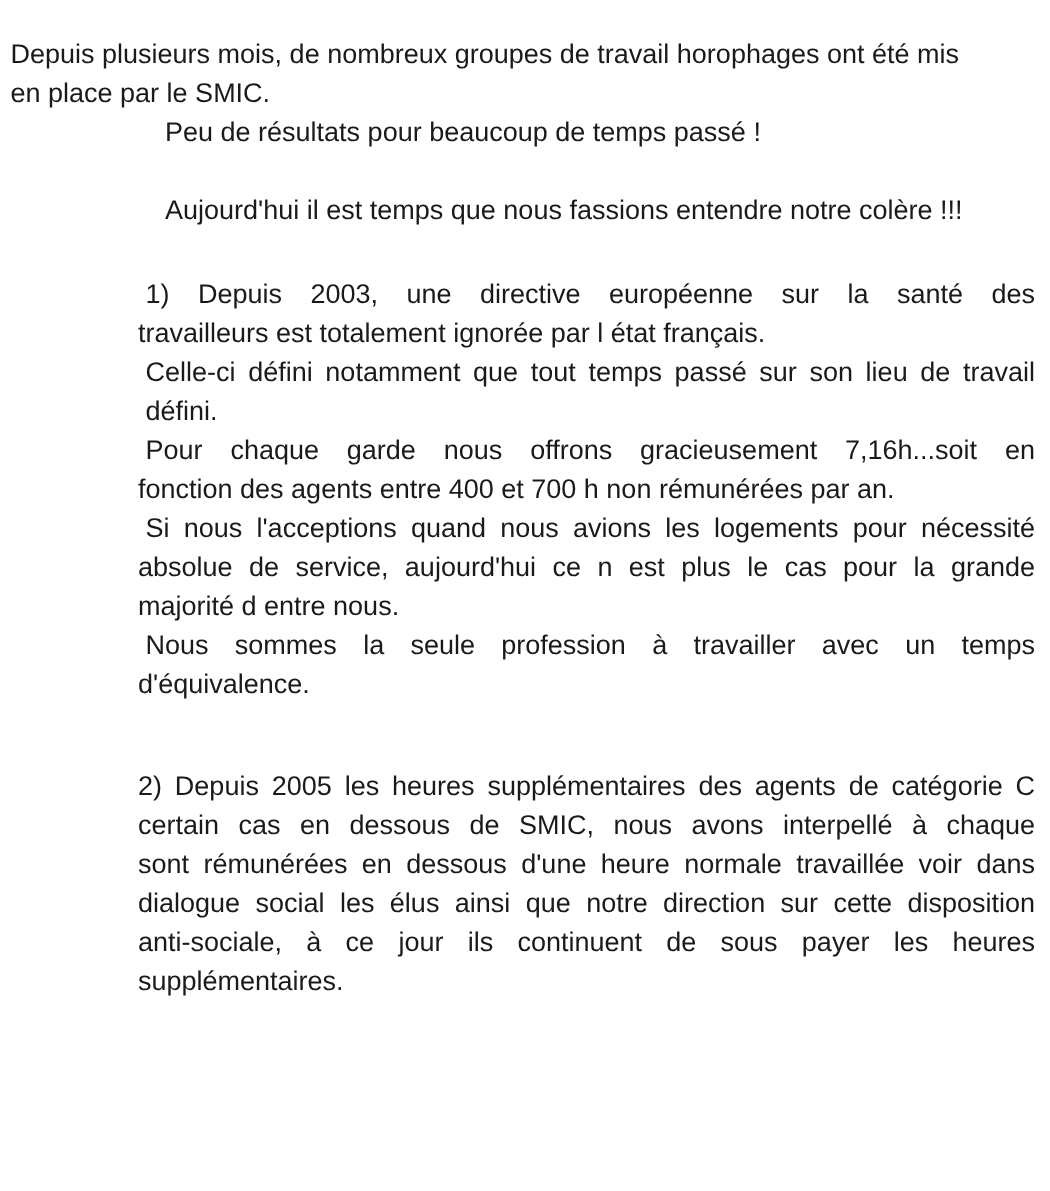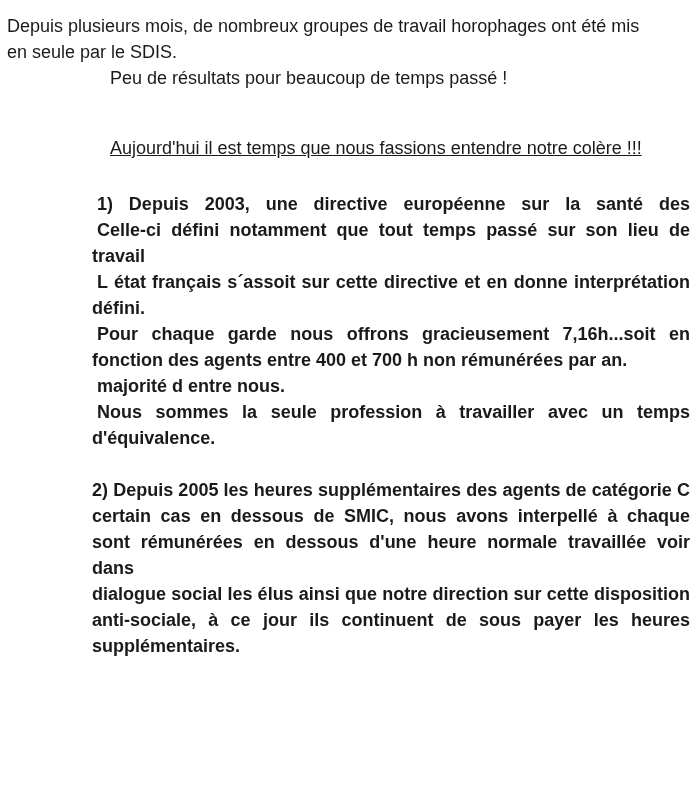--- a/index.html
+++ b/index.html
@@ -21,44 +21,42 @@
     color: #1a1a1a;
     font-family: "Liberation Sans", sans-serif;
     font-size: 18px;
     line-height: 26px;
     -webkit-font-smoothing: antialiased;
   }
   p { margin: 0; }
 
   
   .intro-opening {
-    margin: 13px 10px 0 7px;
+    margin: 23px 10px 0 7px;
   }
   .intro-opening .tl {
     display: block;
     text-align: left;
   }
 
   
   .indented {
     margin: 0 10px 0 110px;
   }
   .spaced {
-    margin-top: 44px; 
-    text-decoration: underline;
+    margin-top: 26px; 
   }
 
   
   .body-block {
     margin-top: 30px;
     padding: 0 10px 0 92px;
-    font-weight: bold;
   }
   .body-block.section-two {
-    margin-top: 26px; 
+    margin-top: 42px; 
   }
   .body-para .tl {
     display: block;
     text-align: justify;
     text-align-last: justify;
   }
   .body-para .tl.tl-last {
     text-align-last: left;
   }
   
@@ -66,43 +64,45 @@
     text-indent: 5px;
   }
 </style>
 </head>
 <body>
 
 <div class="page">
 
   <p class="intro-opening">
       <span class="tl">Depuis plusieurs mois, de nombreux groupes de travail horophages ont été mis</span>
-      <span class="tl tl-last">en seule par le SDIS.</span>
+      <span class="tl tl-last">en place par le SMIC.</span>
     </p>
 
   <p class="indented">Peu de résultats pour beaucoup de temps passé !</p>
 
   <p class="indented spaced">Aujourd'hui il est temps que nous fassions entendre notre colère !!!</p>
 
   <div class="body-block section-one">
     <p class="body-para indent-first">
         <span class="tl">1) Depuis 2003, une directive européenne sur la santé des</span>
+        <span class="tl tl-last">travailleurs est totalement ignorée par l état français.</span>
       </p>
     <p class="body-para indent-first">
         <span class="tl">Celle-ci défini notamment que tout temps passé sur son lieu de travail</span>
       </p>
     <p class="body-para indent-first">
-        <span class="tl">L état français s´assoit sur cette directive et en donne interprétation</span>
         <span class="tl tl-last">défini.</span>
       </p>
     <p class="body-para indent-first">
         <span class="tl">Pour chaque garde nous offrons gracieusement 7,16h...soit en</span>
         <span class="tl tl-last">fonction des agents entre 400 et 700 h non rémunérées par an.</span>
       </p>
     <p class="body-para indent-first">
+        <span class="tl">Si nous l'acceptions quand nous avions les logements pour nécessité</span>
+        <span class="tl">absolue de service, aujourd'hui ce n est plus le cas pour la grande</span>
         <span class="tl tl-last">majorité d entre nous.</span>
       </p>
     <p class="body-para indent-first">
         <span class="tl">Nous sommes la seule profession à travailler avec un temps</span>
         <span class="tl tl-last">d'équivalence.</span>
       </p>
   </div>
 
   <div class="body-block section-two">
     <p class="body-para">

